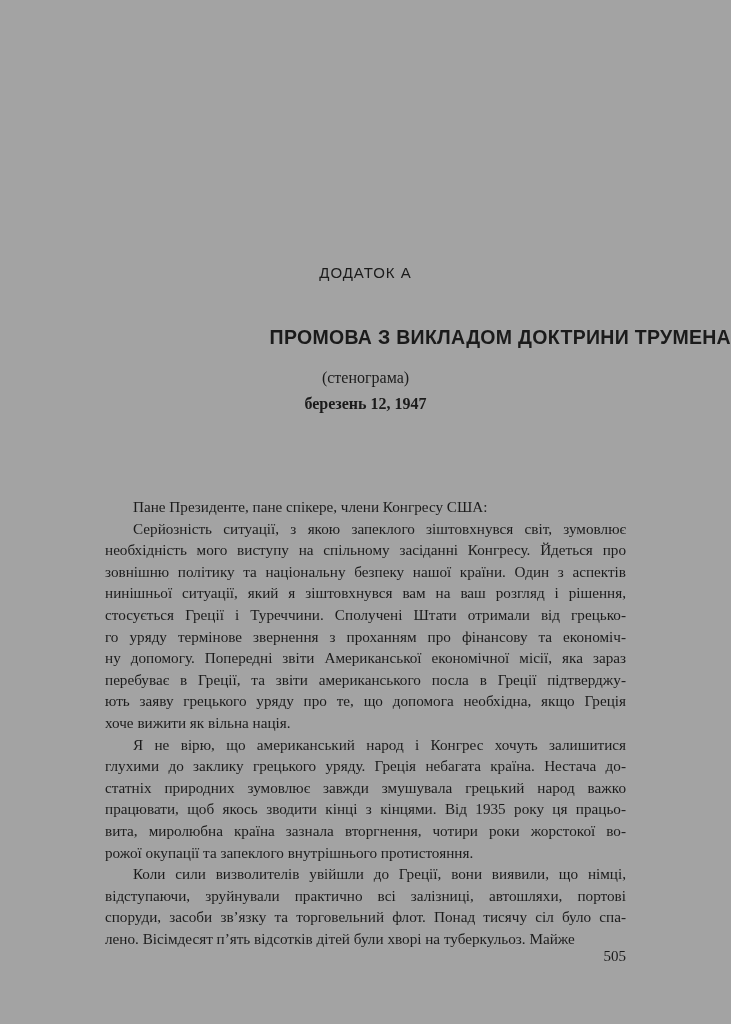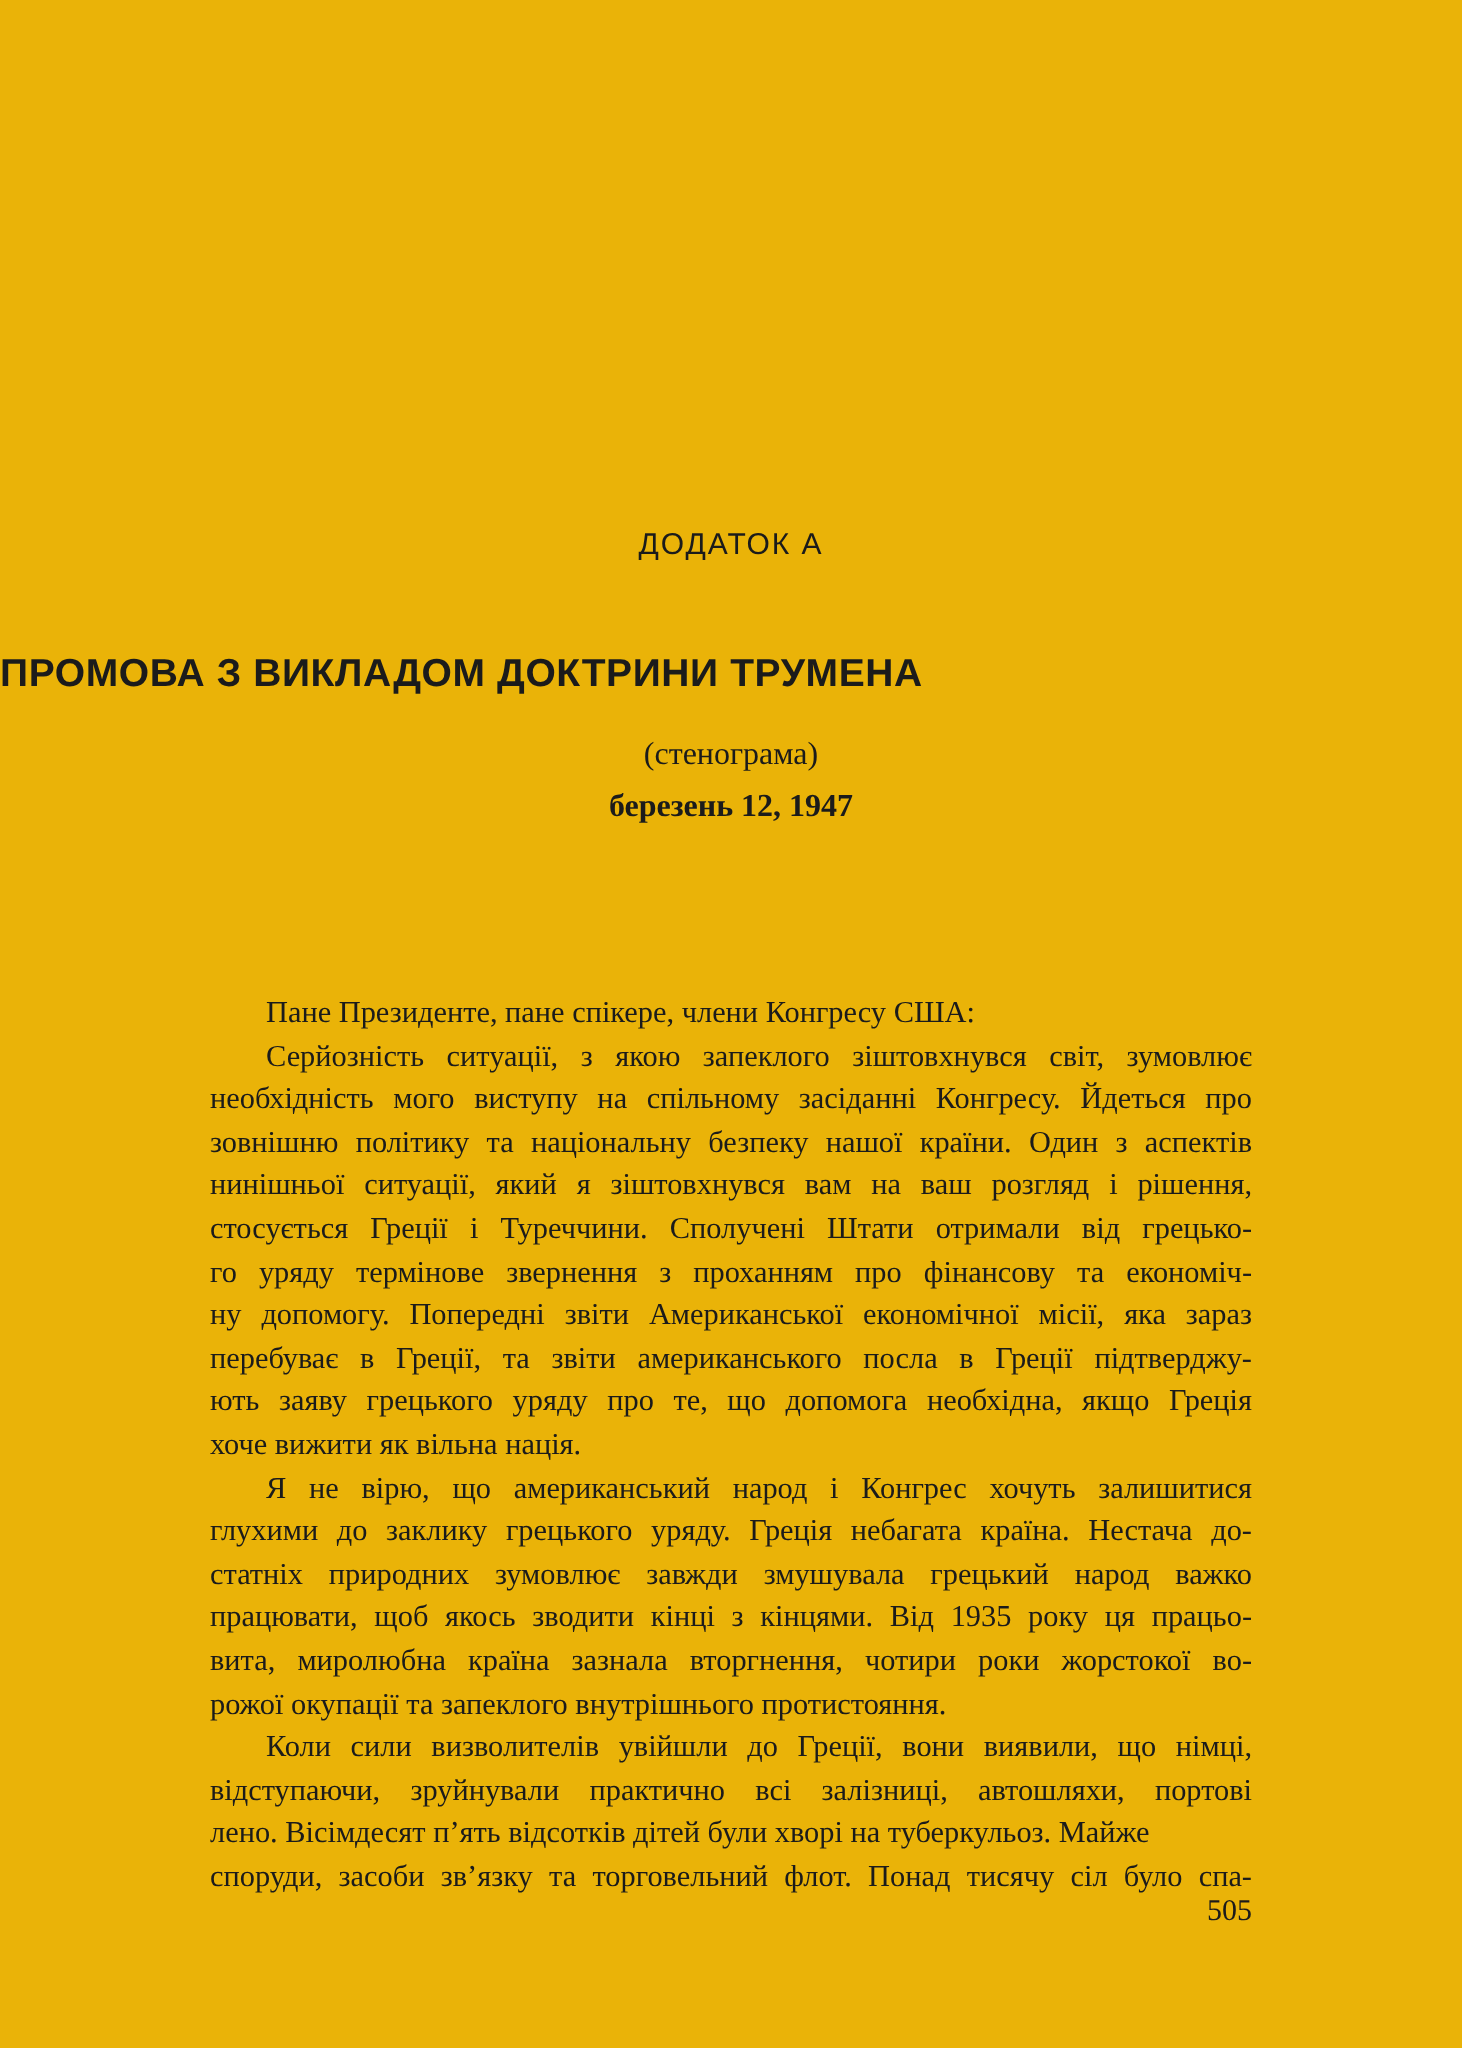--- a/index.html
+++ b/index.html
@@ -5,21 +5,21 @@
   html, body {
     margin: 0;
     padding: 0;
     background: #e8e8e8;
   }
   .page {
     position: relative;
     width: 731px;
     height: 1024px;
     margin: 0 auto;
-    background: #eab308;
+    background: #a3a3a3;
     color: #1b1b1b;
     font-family: "Liberation Serif", serif;
     overflow: hidden;
     box-shadow: 0 0 4px rgba(0,0,0,0.25);
   }
   .appendix-label {
     position: absolute;
     top: 264px;
     left: 0;
     right: 0;
@@ -27,21 +27,21 @@
     font-family: "Liberation Sans", sans-serif;
     font-size: 15px;
     letter-spacing: 1px;
     font-weight: 400;
   }
   .doc-title {
     position: absolute;
     top: 326px;
     left: 0;
     right: 0;
-    text-align: left;
+    text-align: right;
     font-family: "Liberation Sans", sans-serif;
     font-size: 19.5px;
     font-weight: 700;
     letter-spacing: 0.3px;
   }
   .doc-subtitle {
     position: absolute;
     top: 369px;
     left: 0;
     right: 0;
@@ -111,19 +111,19 @@
       <div class="line">ють заяву грецького уряду про те, що допомога необхідна, якщо Греція</div>
       <div class="line last">хоче вижити як вільна нація.</div>
       <div class="line first">Я не вірю, що американський народ і Конгрес хочуть залишитися</div>
       <div class="line">глухими до заклику грецького уряду. Греція небагата країна. Нестача до-</div>
       <div class="line">статніх природних зумовлює завжди змушувала грецький народ важко</div>
       <div class="line">працювати, щоб якось зводити кінці з кінцями. Від 1935 року ця працьо-</div>
       <div class="line">вита, миролюбна країна зазнала вторгнення, чотири роки жорстокої во-</div>
       <div class="line last">рожої окупації та запеклого внутрішнього протистояння.</div>
       <div class="line first">Коли сили визволителів увійшли до Греції, вони виявили, що німці,</div>
       <div class="line">відступаючи, зруйнували практично всі залізниці, автошляхи, портові</div>
+      <div class="line">споруди, засоби зв’язку та торговельний флот. Понад тисячу сіл було спа-</div>
       <div class="line last">лено. Вісімдесят п’ять відсотків дітей були хворі на туберкульоз. Майже</div>
-      <div class="line">споруди, засоби зв’язку та торговельний флот. Понад тисячу сіл було спа-</div>
     </div>
 
   <div class="page-number">505</div>
 
 </div>
 
 </body></html>

